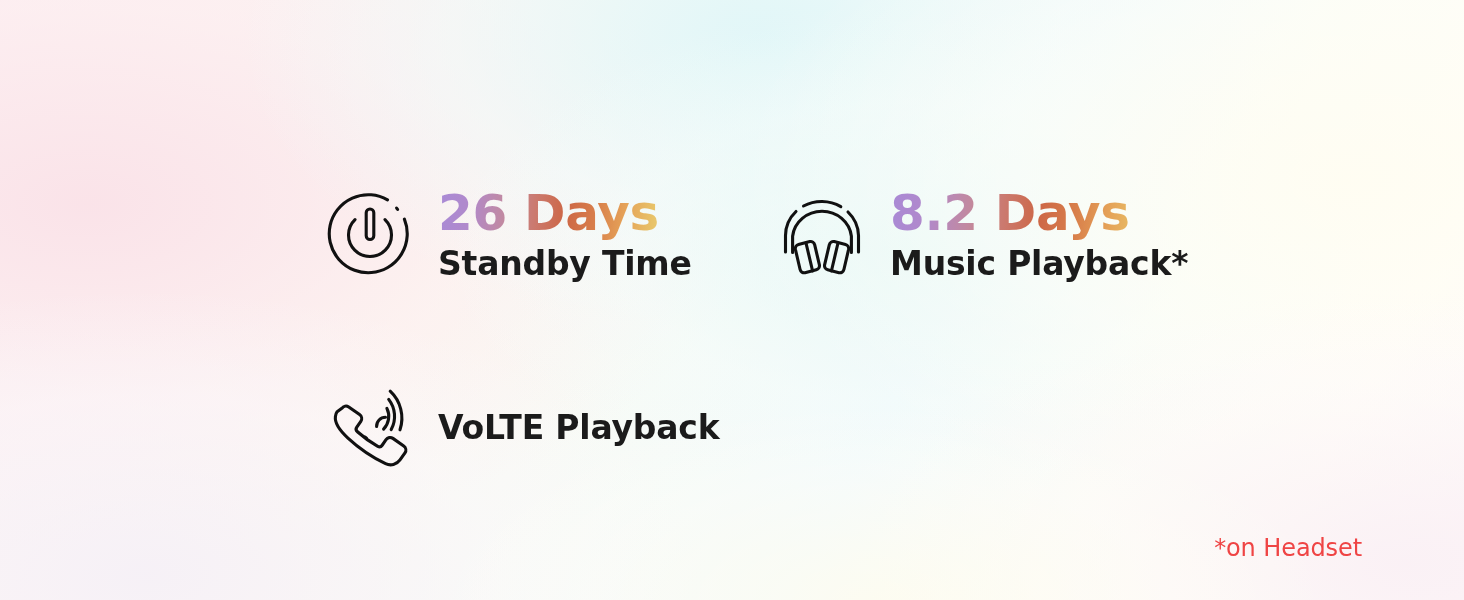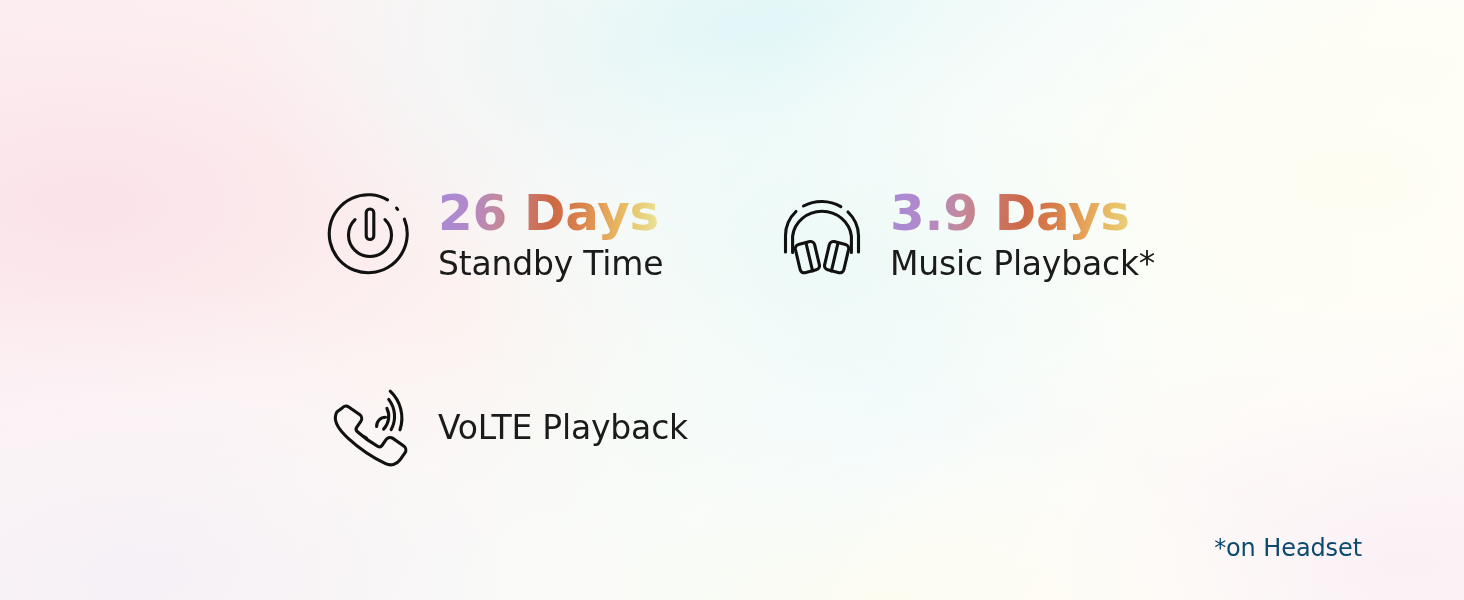--- a/index.html
+++ b/index.html
@@ -136,37 +136,37 @@
     -webkit-background-clip: text;
     background-clip: text;
     color: transparent;
     -webkit-text-fill-color: transparent;
   }
 
   
   .stat-label {
     font-family: "DejaVu Sans", sans-serif;
     font-size: 33px;
-    font-weight: 400;
+    font-weight: 700;
     line-height: 1.12;
     color: #1b1b1b;
     white-space: nowrap;
     margin-top: 6px;
     letter-spacing: -0.2px;
   }
 
   
   .footnote {
     position: absolute;
     right: 102px;
     bottom: 38px;
     font-family: "DejaVu Sans", sans-serif;
     font-size: 24px;
     font-weight: 400;
-    color: #0c4a6e;
+    color: #ef4444;
     letter-spacing: -0.1px;
     white-space: nowrap;
   }
 </style>
 </head>
 <body>
 
 <div class="poster">
 
   <div class="bg-layer bg-base"></div>
@@ -238,21 +238,21 @@
                    A 4.2 4.2 0 0 0 51.7 80.8
                    L 63.0 83.7
                    A 4.2 4.2 0 0 0 67.9 80.5
                    L 72.6 60.4
                    A 4.2 4.2 0 0 0 69.5 55.5 Z"></path>
 
           <path d="M 62.0 54.0 L 55.4 82.0"></path>
         </svg>
       </div>
       <div class="stat-text">
-        <div class="stat-value">3.9 Days</div>
+        <div class="stat-value">8.2 Days</div>
         <div class="stat-label">Music Playback*</div>
       </div>
     </div>
 
 
     <div class="stat-cell">
       <div class="stat-icon">
         <svg width="92" height="92" viewBox="0 0 92 92" fill="none" stroke="#111111" stroke-width="3.1" stroke-linecap="round" stroke-linejoin="round">
 
           <g transform="rotate(-7 46 50)">

